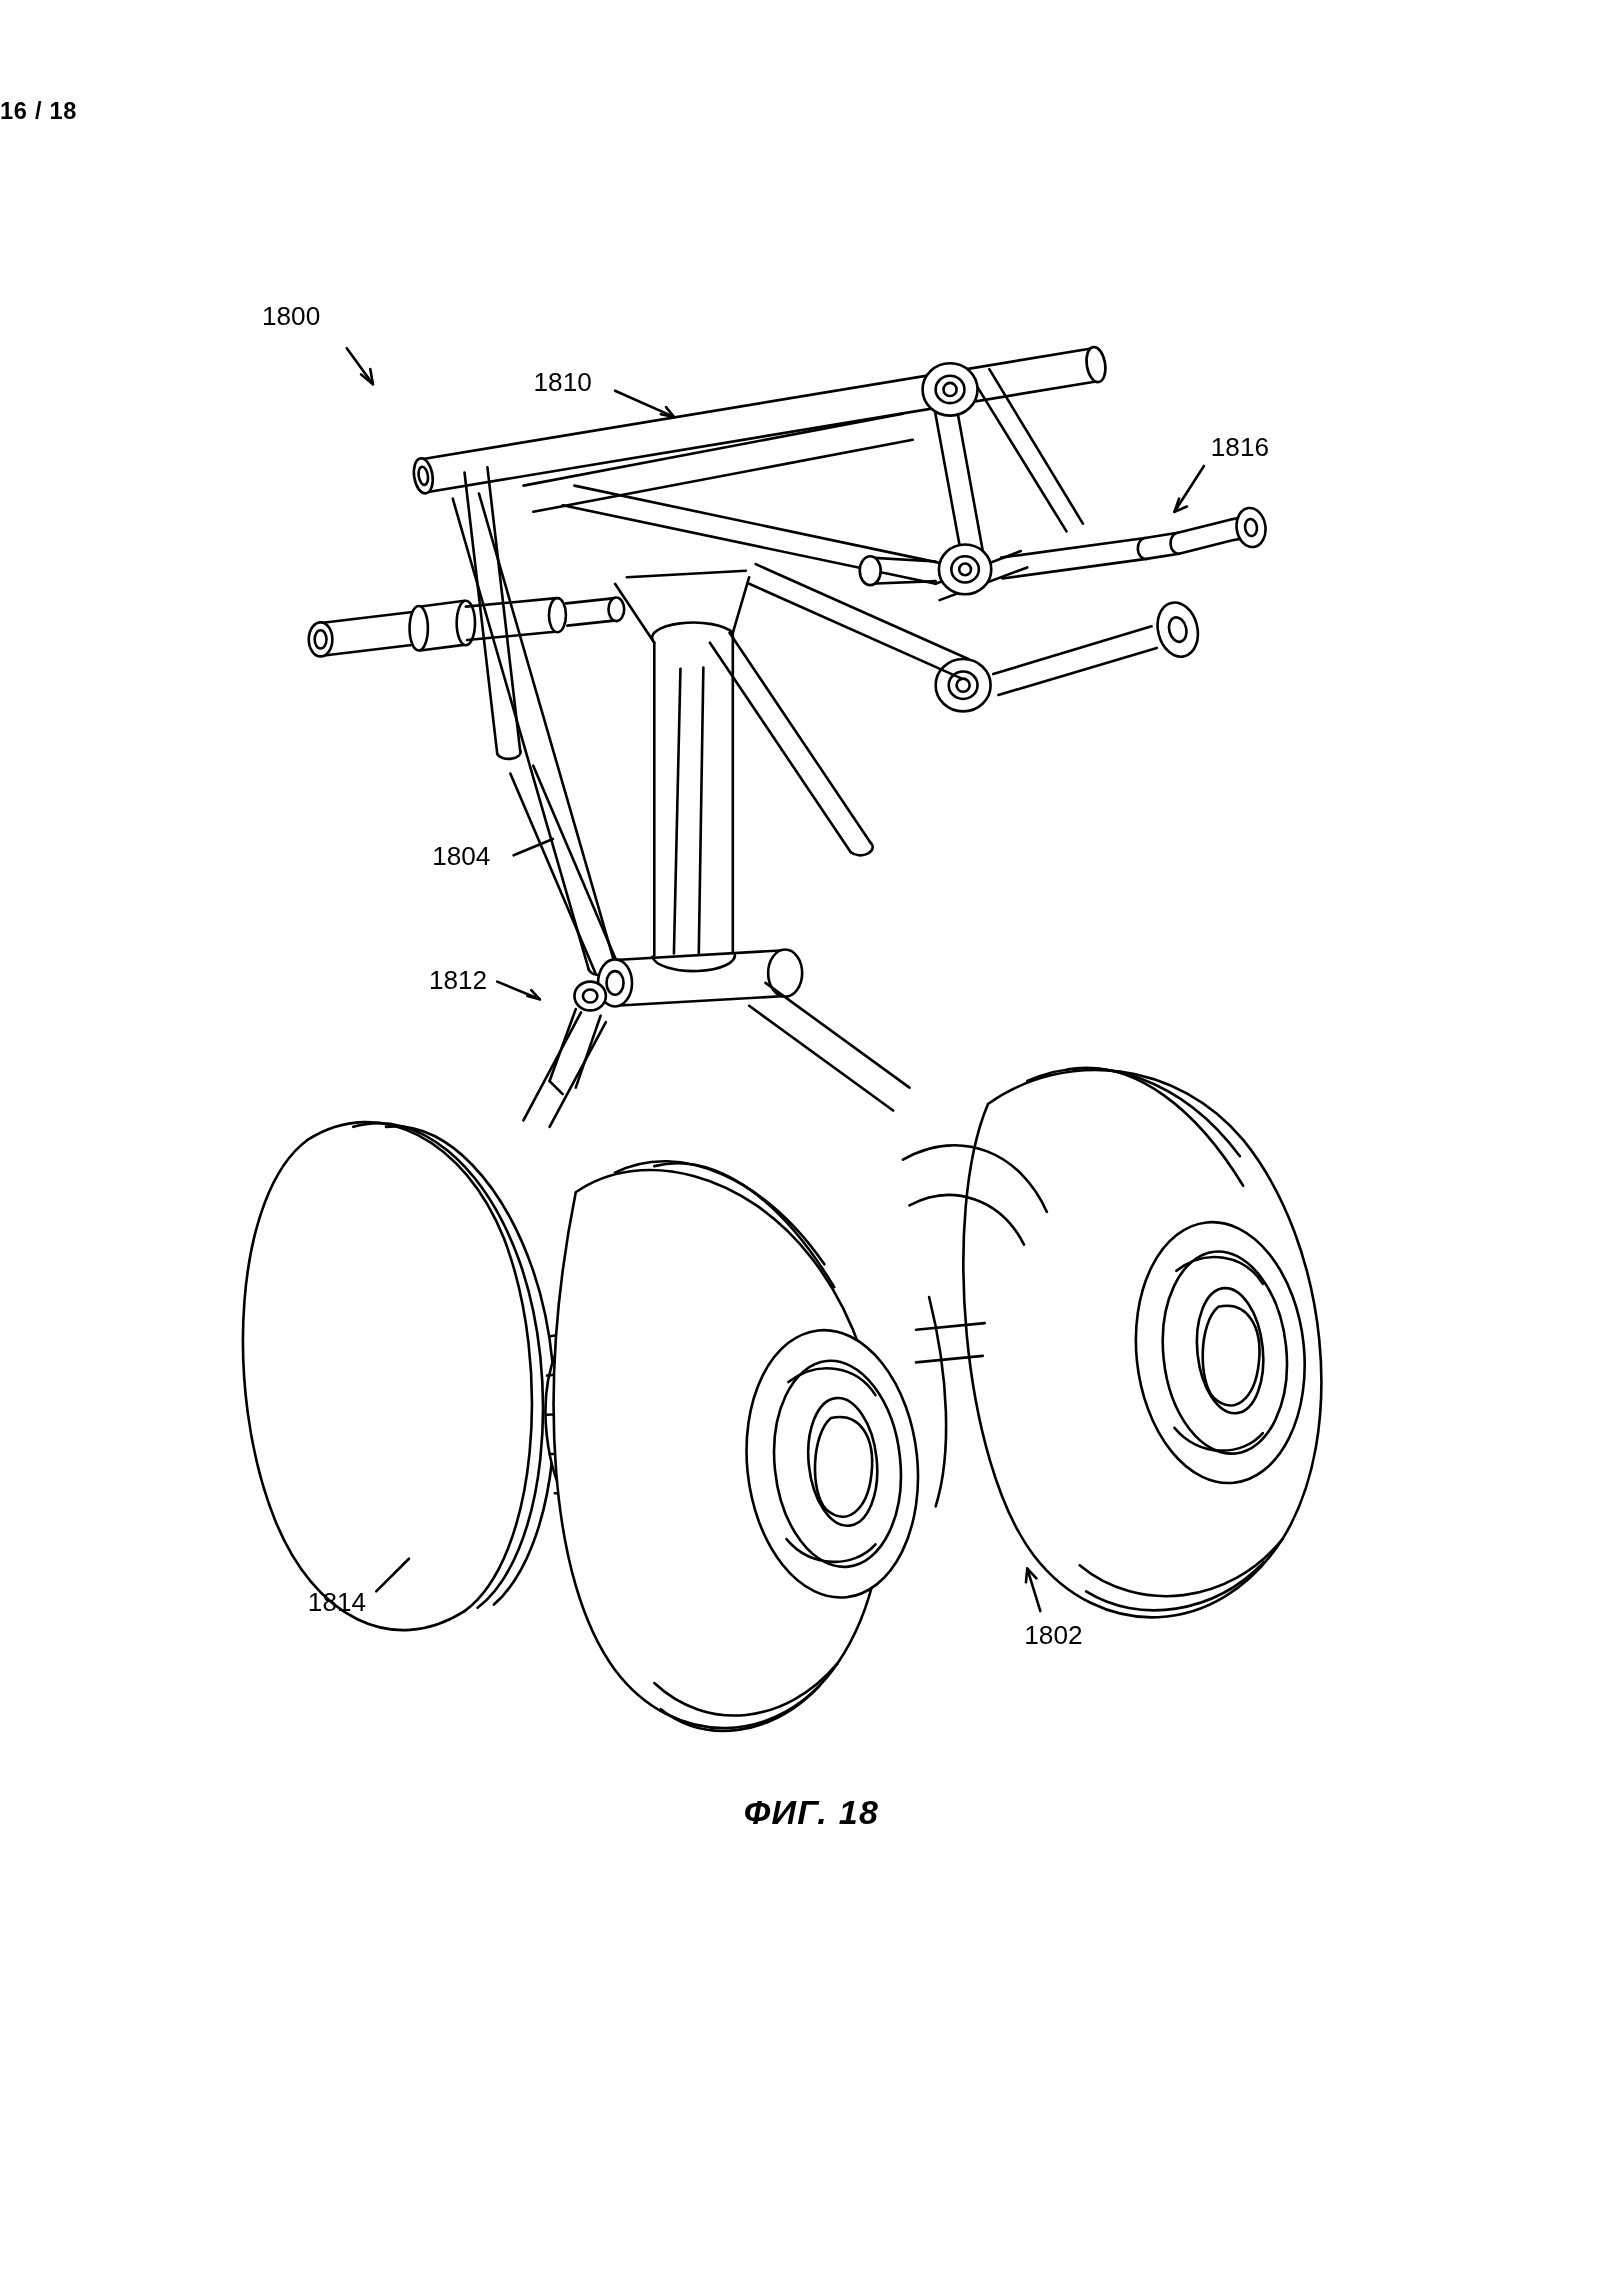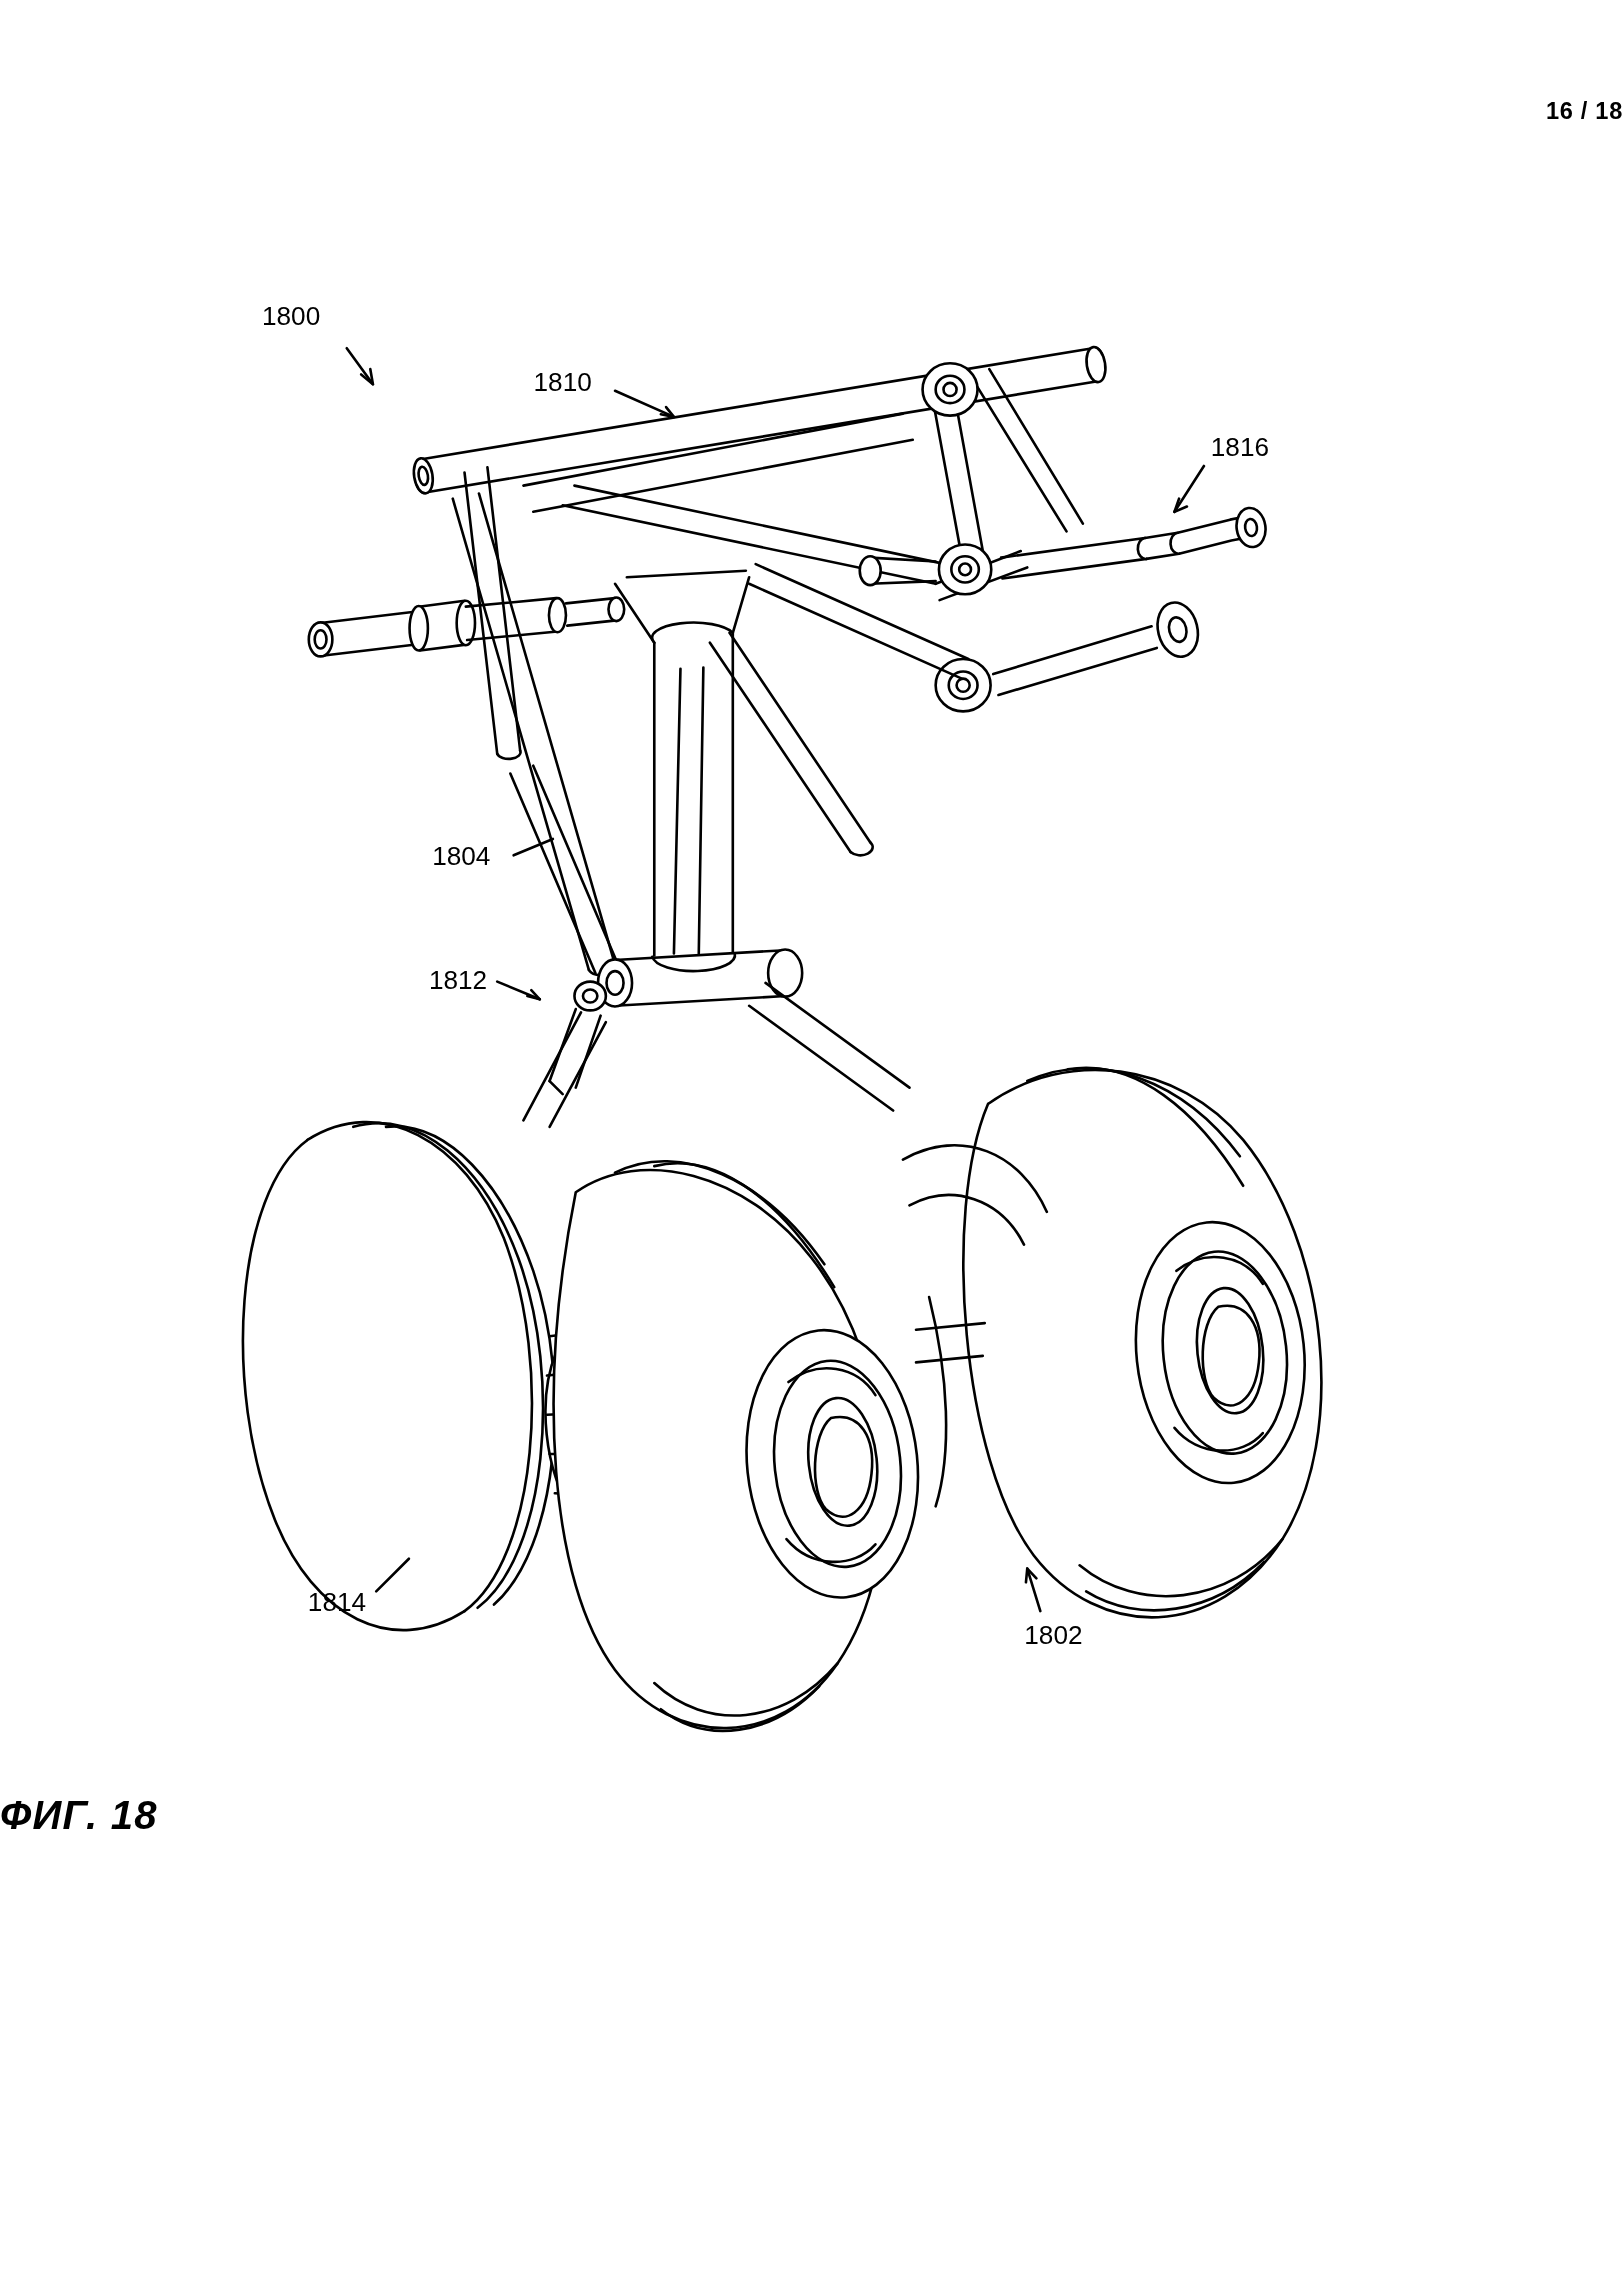--- a/index.html
+++ b/index.html
@@ -18,31 +18,32 @@
   .page {
     position: absolute;
     inset: 0;
     background: #ffffff;
   }
   .page-number {
     position: absolute;
     top: 98px;
     left: 0;
     width: 1623px;
-    text-align: right;
+    text-align: left;
     font-size: 23.6px;
     font-weight: bold;
     letter-spacing: 0.7px;
   }
   .figure-caption {
     position: absolute;
     top: 1793px;
     left: 0;
     width: 1623px;
-    font-size: 40px;
+    text-align: center;
+    font-size: 34px;
     font-weight: bold;
     font-style: italic;
     letter-spacing: 1.3px;
   }
   .drawing {
     position: absolute;
     top: 204px;
     left: 157px;
     width: 1361px;
     height: 1584px;

